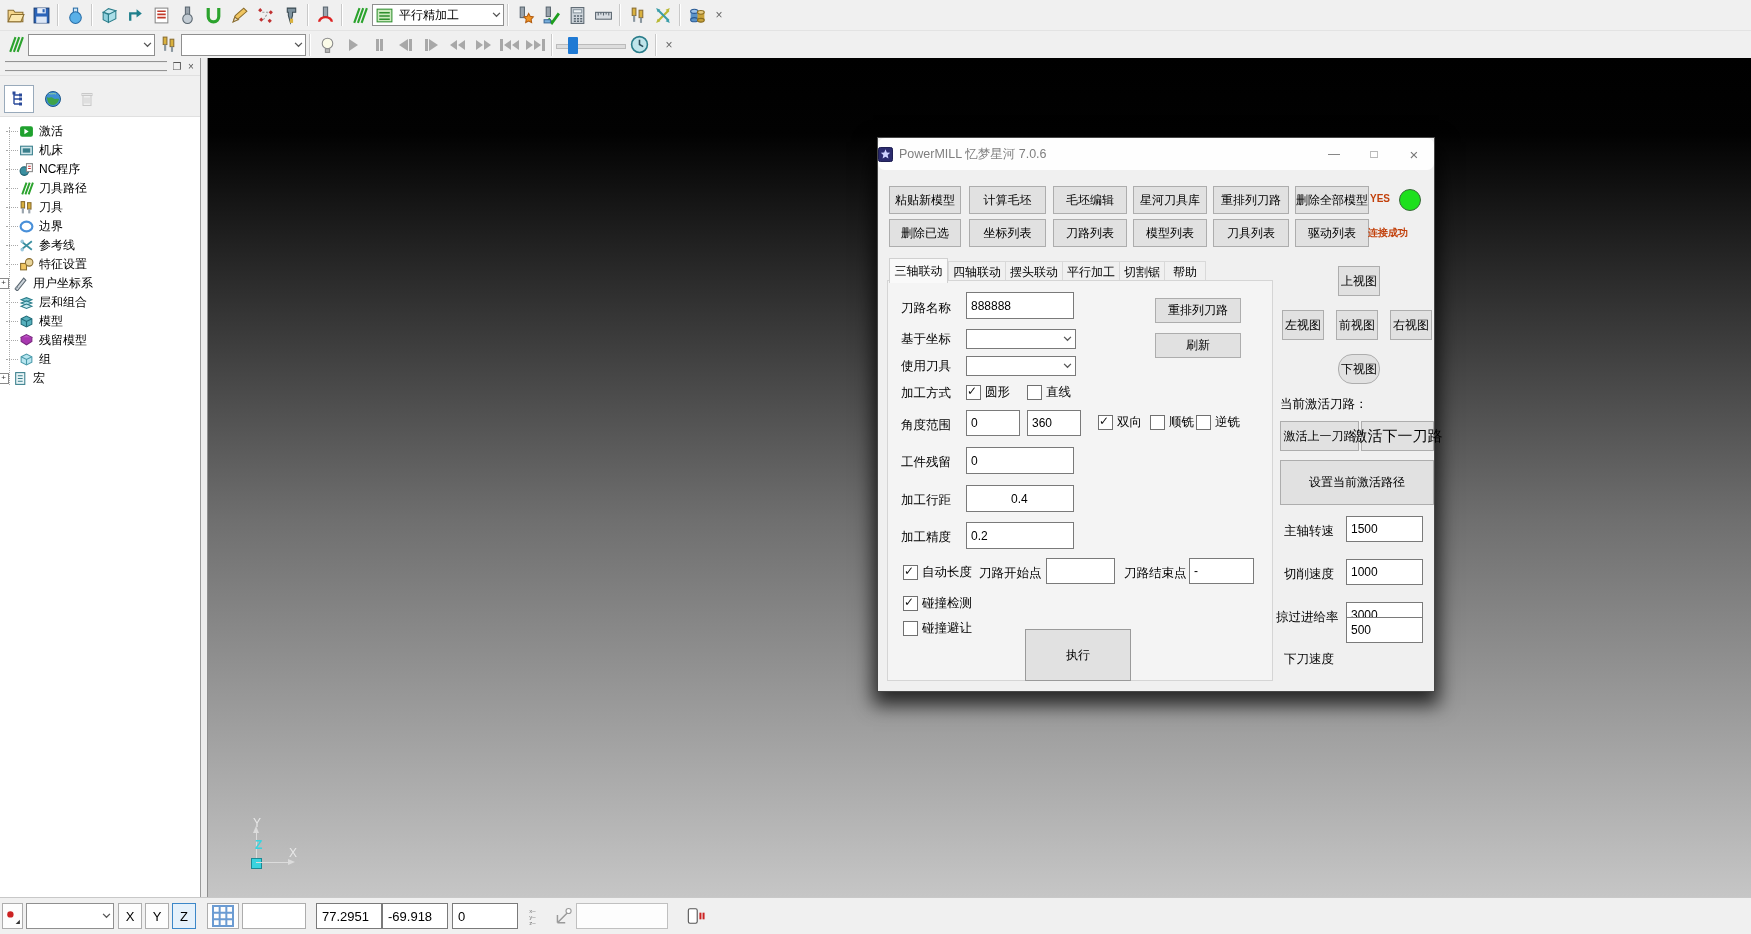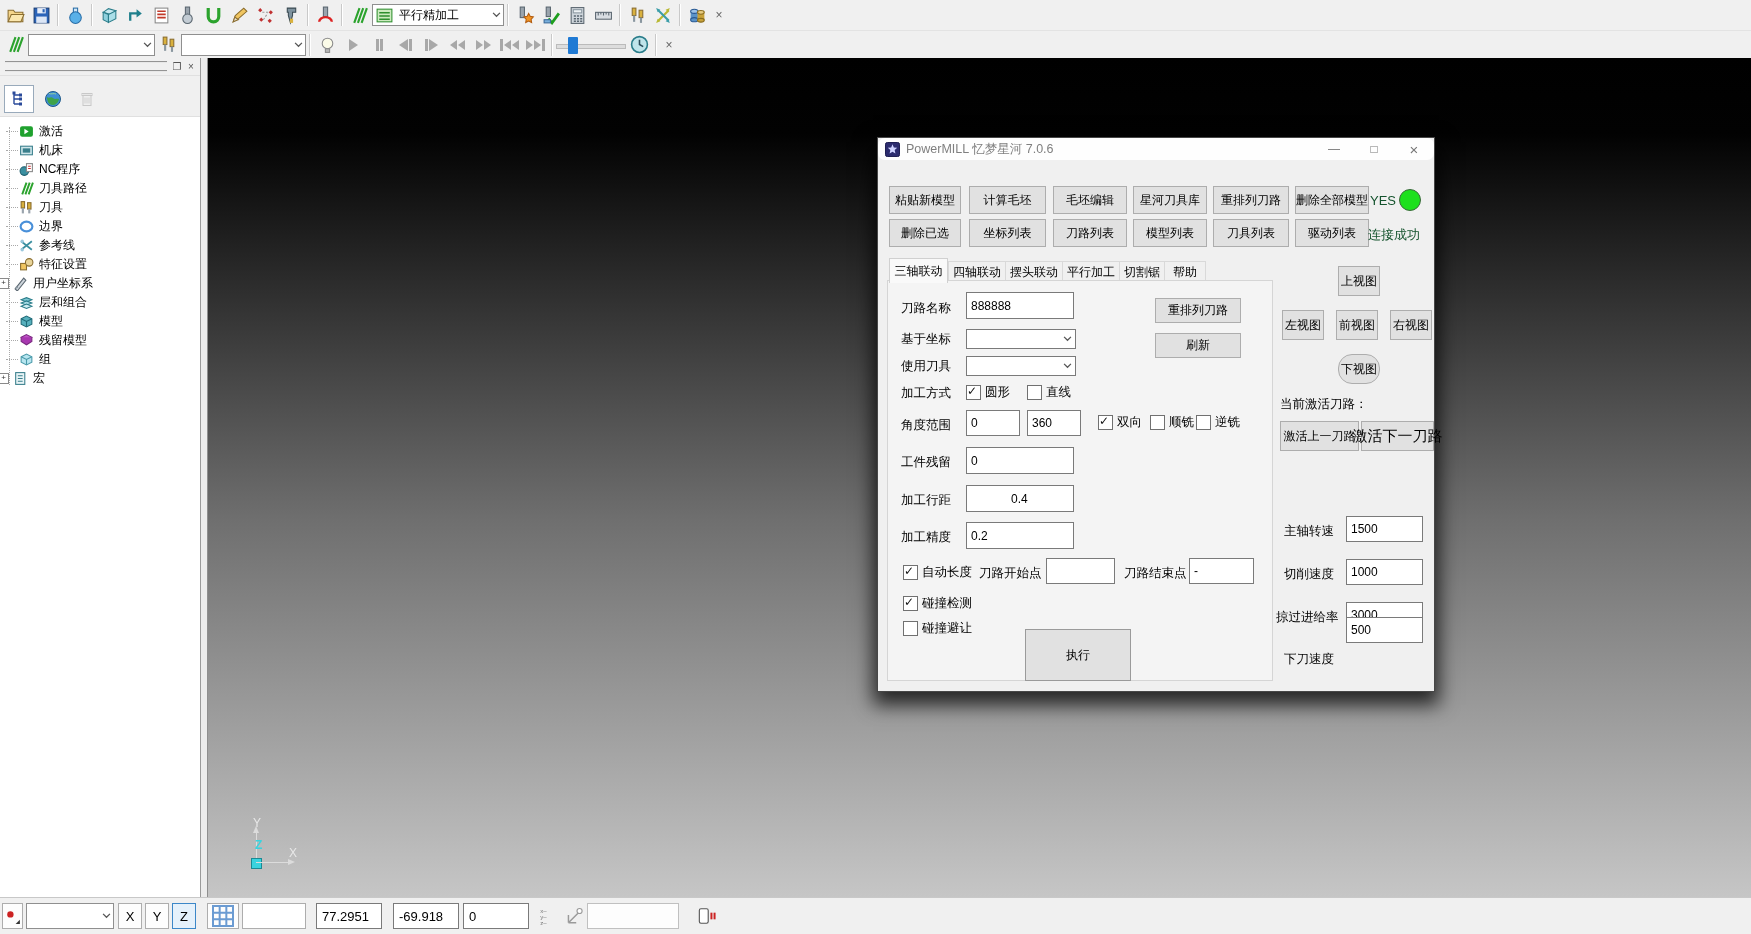--- a/index.html
+++ b/index.html
@@ -64,27 +64,27 @@
   .statusbar{position:absolute;left:0;right:0;bottom:0;height:36px;background:#f0f0f0;border-top:1px solid #c8c8c8;display:flex;align-items:center;padding-left:2px;}
   .sb-btn{height:24px;display:inline-flex;align-items:center;justify-content:center;border:1px solid #adadad;background:#fdfdfd;margin-right:3px;flex:none;}
   .sb-axis{width:22px;font-size:13px;}
   .sb-axis.hl{background:#e5f1fb;border-color:#3c87c8;}
   .sb-field{height:24px;background:#fff;border:1px solid #7a7a7a;display:flex;align-items:center;padding:0 5px;font-size:13px;flex:none;}
   .sb-ico{width:26px;height:24px;display:inline-flex;align-items:center;justify-content:center;flex:none;}
   .sb-ico svg{width:20px;height:20px;}
 
   
   .dialog{position:absolute;left:877px;top:137px;width:556px;height:553px;background:#f0f0f0;border:1px solid #474747;box-shadow:0 9px 18px 4px rgba(0,0,0,.75);z-index:50;}
-  .dlg-title{height:22px;background:#fefefe;display:flex;align-items:center;padding-left:7px;border-radius:7px;}
+  .dlg-title{height:32px;background:#fefefe;display:flex;align-items:center;border-radius:7px;}
   .dlg-title .dt-ico{width:15px;height:15px;margin-right:6px;flex:none;}
   .dlg-title .dt-text{color:#7f7f7f;font-size:12.5px;flex:1;}
   .cap-btn{width:40px;height:26px;display:inline-flex;align-items:center;justify-content:center;color:#777;font-size:12px;flex:none;}
   .dlg-menu{height:22px;display:flex;align-items:center;gap:17px;padding-left:11px;font-size:12.5px;color:#1a1a1a;}
   .dbtn{position:absolute;background:#e1e1e1;border:1px solid #adadad;display:flex;align-items:center;justify-content:center;font-size:12px;white-space:nowrap;}
-  .mag{color:#14532d;font-weight:normal;font-size:13px;position:absolute;white-space:nowrap;}
+  .mag{color:#c2410c;font-weight:bold;font-size:10px;position:absolute;white-space:nowrap;}
   .led{position:absolute;width:20px;height:20px;border-radius:50%;background:#1ee01e;border:1px solid #3a6a3a;}
   .tab{position:absolute;top:123px;height:20px;background:#f0f0f0;border:1px solid #d9d9d9;border-bottom:none;display:flex;align-items:center;justify-content:center;font-size:12px;}
   .tab.active{top:120px;height:24px;background:#f9f9f9;z-index:2;border-color:#d0d0d0;}
   .gbox{position:absolute;left:9px;top:142px;width:384px;height:399px;background:#f4f4f4;border:1px solid #d5d5d5;z-index:1;}
   .flabel{position:absolute;font-size:12.5px;white-space:nowrap;}
   .tinput{position:absolute;background:#fff;border:1px solid #7a7a7a;font-family:inherit;font-size:12px;padding:0 4px;box-sizing:border-box;}
   .dcombo{position:absolute;background:#fff;border:1px solid #7a7a7a;display:flex;align-items:center;}
   .dcombo .sp{flex:1;}
   .dcombo .chev{width:16px;display:flex;align-items:center;justify-content:center;}
   .dcombo .chev svg{width:9px;height:6px;}
@@ -554,21 +554,21 @@
     <span class="sb-btn sb-axis">X</span>
     <span class="sb-btn sb-axis">Y</span>
     <span class="sb-btn sb-axis hl">Z</span>
     <span class="sb-btn" style="width:30px;margin-left:8px;">
         <svg viewBox="0 0 18 18">
           <path d="M3 3h12v12H3zM3 7h12M3 11h12M7 3v12M11 3v12" fill="none" stroke="#6b9bd2" stroke-width="1.2"></path>
         </svg>
       </span>
     <span class="sb-field" style="width:52px;border-color:#adadad;"></span>
     <span class="sb-field" style="width:54px;margin-left:10px;">77.2951</span>
-    <span class="sb-field" style="width:54px;margin-left:11px;">-69.918</span>
+    <span class="sb-field" style="width:54px;margin-left:0;">-69.918</span>
     <span class="sb-field" style="width:54px;margin-left:4px;">0</span>
     <span class="sb-ico" style="margin-left:6px;">
         <svg viewBox="0 0 18 18">
           <text x="2" y="6" font-size="5.5" fill="#777">x–</text>
           <text x="2" y="11.5" font-size="5.5" fill="#777">y–</text>
           <text x="2" y="17" font-size="5.5" fill="#777">z–</text>
         </svg>
       </span>
     <span class="sb-ico">
         <svg viewBox="0 0 18 18">
@@ -706,20 +706,21 @@
 
     <div class="dbtn" style="left:460px;top:128px;width:40px;height:28px;">上视图</div>
     <div class="dbtn" style="left:404px;top:172px;width:40px;height:28px;">左视图</div>
     <div class="dbtn" style="left:458px;top:172px;width:40px;height:28px;">前视图</div>
     <div class="dbtn" style="left:512px;top:172px;width:40px;height:28px;">右视图</div>
     <div class="dbtn" style="left:460px;top:216px;width:40px;height:28px;border-radius:14px;">下视图</div>
 
     <span class="flabel" style="left:402px;top:258px;">当前激活刀路：</span>
     <div class="dbtn" style="left:402px;top:283px;width:77px;height:28px;">激活上一刀路</div>
     <div class="dbtn" style="left:483px;top:283px;width:71px;height:28px;font-size:15px;">激活下一刀路</div>
+    <div class="dbtn" style="left:402px;top:322px;width:152px;height:43px;">设置当前激活路径</div>
 
     <span class="flabel" style="left:406px;top:385px;">主轴转速</span>
     <input class="tinput" style="left: 468px; top: 378px; width: 77px; height: 26px;" value="1500">
     <span class="flabel" style="left:406px;top:428px;">切削速度</span>
     <input class="tinput" style="left: 468px; top: 421px; width: 77px; height: 26px;" value="1000">
     <span class="flabel" style="left:398px;top:471px;">掠过进给率</span>
     <input class="tinput" style="left: 468px; top: 464px; width: 77px; height: 26px;" value="3000">
     <span class="flabel" style="left:406px;top:513px;">下刀速度</span>
     <input class="tinput" style="left: 468px; top: 479px; width: 77px; height: 26px;" value="500">
   </div>

